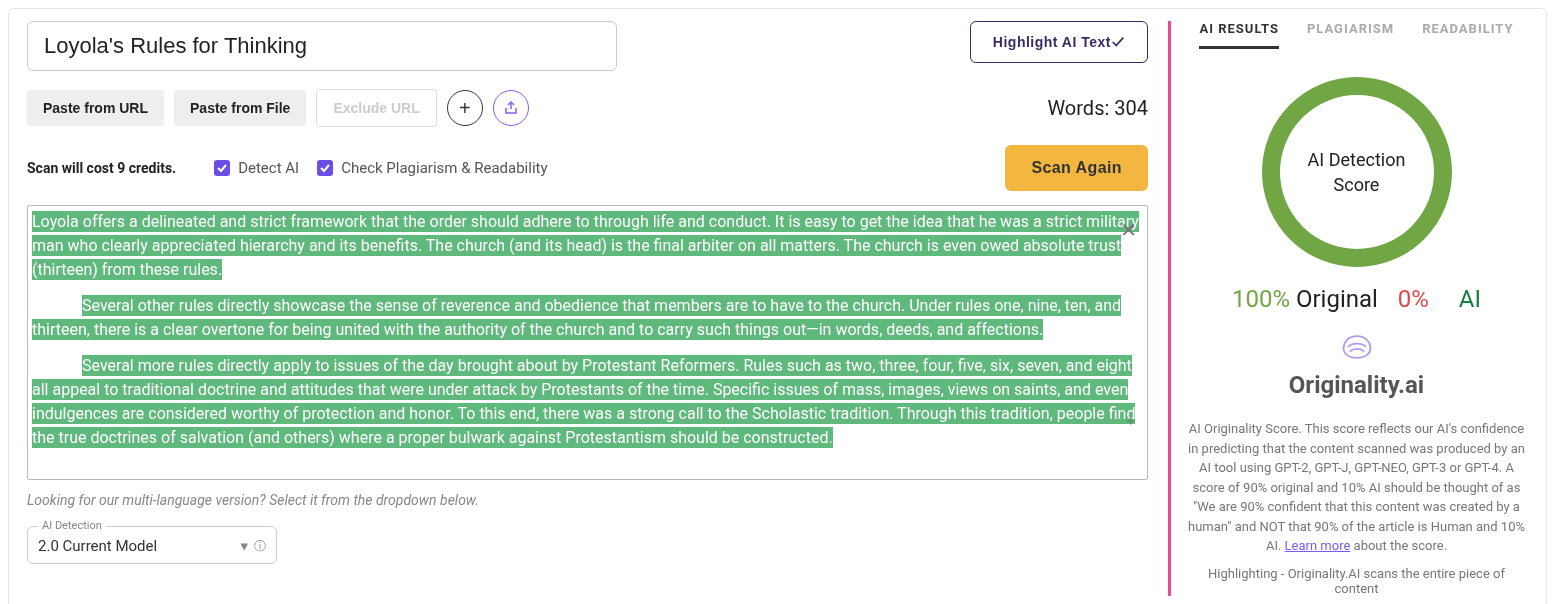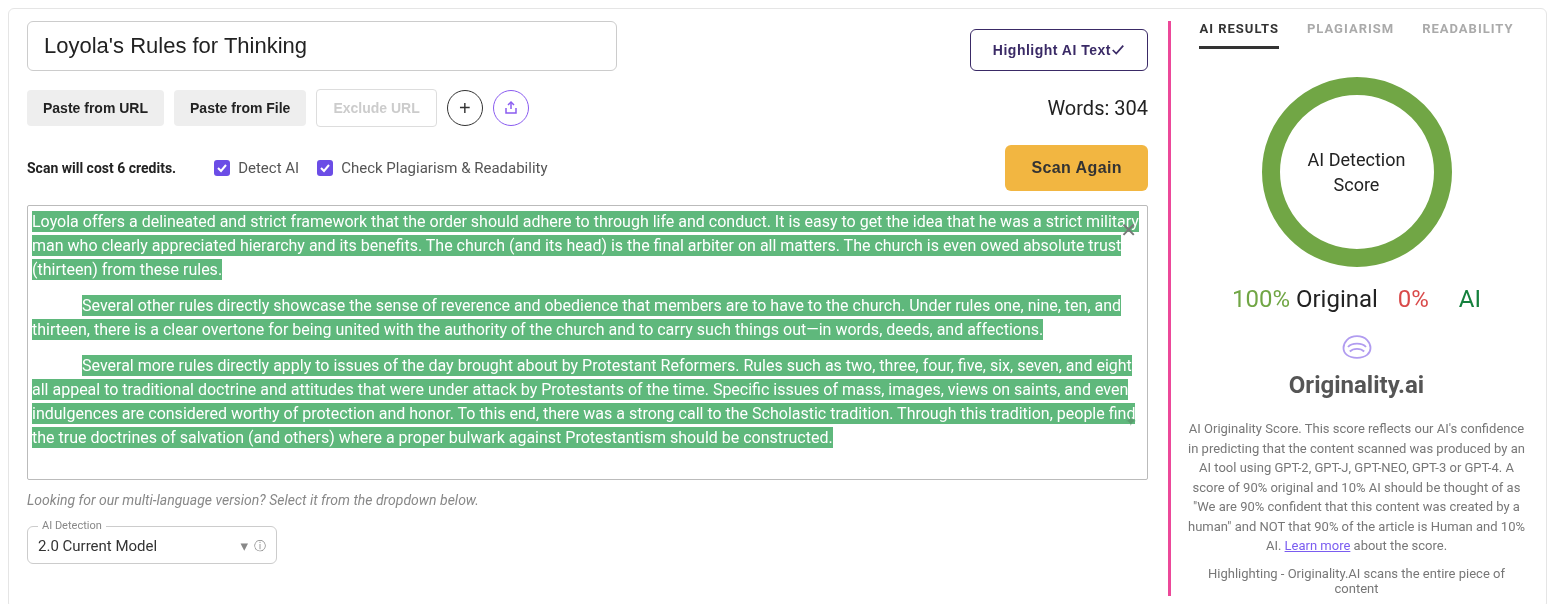--- a/index.html
+++ b/index.html
@@ -22,21 +22,21 @@
     min-width: 0;
   }
   .right {
     width: 360px;
     flex-shrink: 0;
     border-left: 3px solid #ec4899;
     padding-left: 14px;
   }
   .title-row {
     display: flex;
-    align-items: flex-end;
+    align-items: flex-start;
     gap: 20px;
     margin-bottom: 18px;
   }
   .title-input {
     flex: 0 0 590px;
     height: 50px;
     border: 1px solid #ccc;
     border-radius: 6px;
     font-size: 22px;
     padding: 0 16px;
@@ -322,21 +322,21 @@
             <path d="M3 8v5h10V8"></path>
             <path d="M8 2v7"></path>
             <path d="M5 5l3-3 3 3"></path>
           </svg>
       </button>
       <div class="spacer"></div>
       <div class="words">Words: 304</div>
     </div>
 
     <div class="options-row">
-      <span class="credits">Scan will cost 6 credits.</span>
+      <span class="credits">Scan will cost 9 credits.</span>
       <label class="check-opt" style="margin-left:20px;">
         <span class="checkbox">
           <svg viewBox="0 0 10 10" stroke="#fff" stroke-width="2" fill="none">
               <path d="M1 5 L4 8 L9 2"></path>
             </svg>
         </span>
         <span>Detect AI</span>
       </label>
       <label class="check-opt">
         <span class="checkbox">

